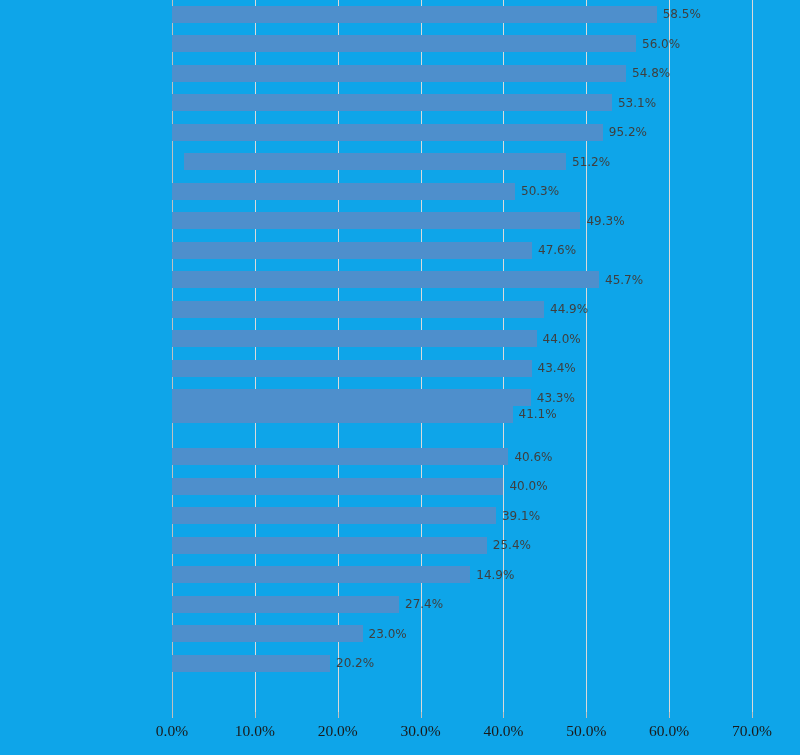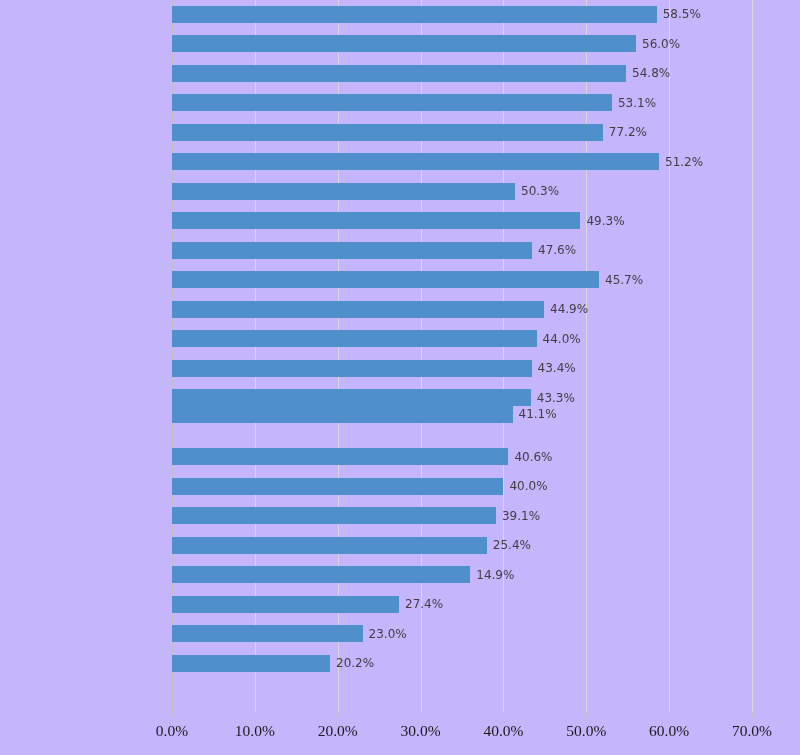--- a/index.html
+++ b/index.html
@@ -4,21 +4,21 @@
 <style>
   html, body {
     margin: 0;
     padding: 0;
     background: #ffffff;
   }
   #chart-root {
     position: relative;
     width: 800px;
     height: 755px;
-    background: #c4b5fd;
+    background: #0ea5e9;
     overflow: hidden;
     font-family: "Liberation Serif", serif;
   }
 
   
   #plot-area {
     position: absolute;
     left: 172px;
     top: 0px;
     width: 580px;   
@@ -140,25 +140,25 @@
       </div>
       <div class="row" style="top: 88.5px;">
         <div class="bar-wrap" style="width: 439.971px;">
           <span class="bar" style="background: rgb(78, 143, 204);"></span>
           <span class="bar-value">53.1%</span>
         </div>
       </div>
       <div class="row" style="top: 118px;">
         <div class="bar-wrap" style="width: 430.857px;">
           <span class="bar" style="background: rgb(78, 143, 204);"></span>
-          <span class="bar-value">77.2%</span>
+          <span class="bar-value">95.2%</span>
         </div>
       </div>
       <div class="row" style="top: 147.5px;">
-        <div class="bar-wrap" style="width: 487px;">
+        <div class="bar-wrap" style="width: 382px; padding-left: 12px;">
           <span class="bar" style="background: rgb(78, 143, 204);"></span>
           <span class="bar-value">51.2%</span>
         </div>
       </div>
       <div class="row" style="top: 177px;">
         <div class="bar-wrap" style="width: 343px;">
           <span class="bar" style="background: rgb(78, 143, 204);"></span>
           <span class="bar-value">50.3%</span>
         </div>
       </div>

